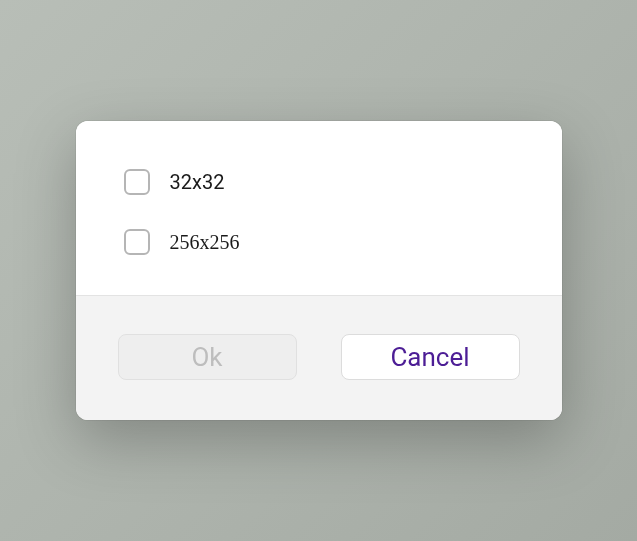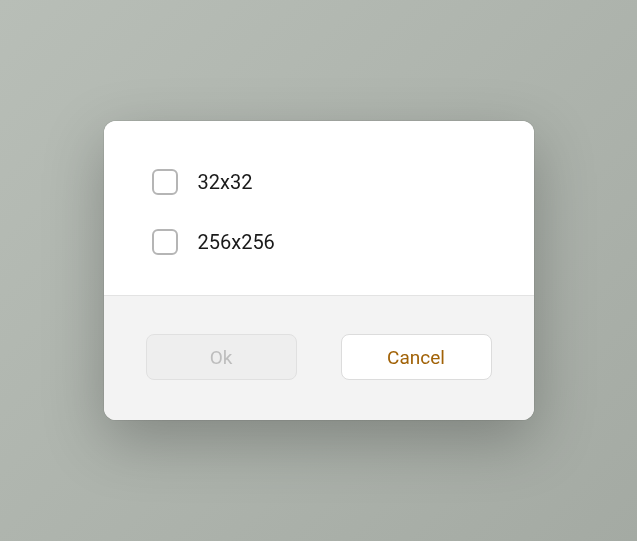--- a/index.html
+++ b/index.html
@@ -10,38 +10,39 @@
     body {
       width: 637px;
       height: 541px;
       background: linear-gradient(135deg, #b8beb7 0%, #a4aaa3 100%);
       font-family: -apple-system, BlinkMacSystemFont, "Segoe UI", Roboto, sans-serif;
       display: flex;
       align-items: center;
       justify-content: center;
     }
     .dialog {
-      width: 430px;
+      width: 486px;
       background: #ffffff;
       border-radius: 12px;
       box-shadow: 0 20px 60px rgba(0,0,0,0.25), 0 0 0 1px rgba(0,0,0,0.05);
       overflow: hidden;
     }
     .dialog-body {
       padding: 48px 48px 40px 48px;
       background: #ffffff;
     }
     .option-row {
       display: flex;
       align-items: center;
       gap: 20px;
       margin-bottom: 34px;
     }
     .option-row:last-child {
       margin-bottom: 0;
+      font-family: Liberation Serif, serif;
     }
     .checkbox {
       width: 26px;
       height: 26px;
       border: 2px solid #b5b5b5;
       border-radius: 6px;
       background: #ffffff;
       cursor: pointer;
       flex-shrink: 0;
     }
@@ -55,37 +56,37 @@
       background: #f3f3f3;
       border-top: 1px solid #e3e3e3;
       padding: 38px 42px 40px 42px;
       display: flex;
       gap: 14px;
     }
     .btn {
       flex: 1;
       height: 46px;
       border-radius: 8px;
-      font-size: 19px;
+      font-size: 26px;
       cursor: pointer;
       display: flex;
       align-items: center;
       justify-content: center;
       font-family: inherit;
     }
     .btn-ok {
       background: #eeeeee;
       border: 1px solid #e0e0e0;
       color: #bdbdbd;
       cursor: default;
     }
     .btn-cancel {
       background: #ffffff;
       border: 1px solid #dcdcdc;
-      color: #a16207;
+      color: #4c1d95;
       margin-left: 30px;
     }
   </style>
 </head>
 <body>
 
 <div class="dialog">
   <div class="dialog-body">
 
     <div class="option-row">

